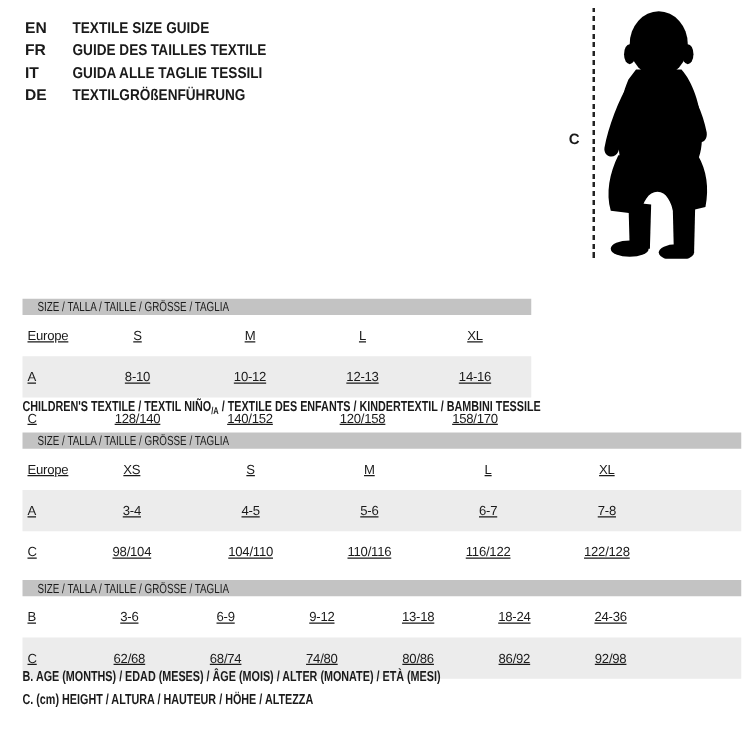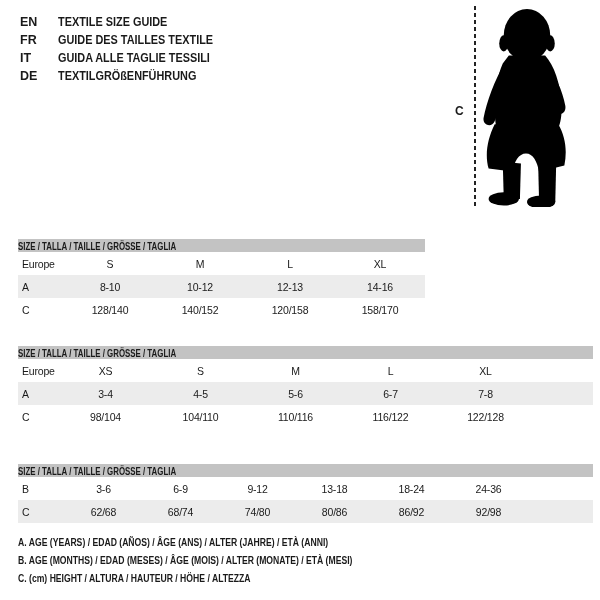--- a/index.html
+++ b/index.html
@@ -26,23 +26,23 @@
   .title-junior{top:218px;}
   .title-children{top:320px;}
   .title-babies{top:424px;line-height:16px;}
   .subA{font-size:8px;vertical-align:-2px;}
 
   
   .tbl{position:absolute;left:18px;font-size:10.5px;}
   .t0{top:239px;width:407px;}
   .t1{top:346px;width:575px;}
   .t2{top:464px;width:575px;}
-  .bar{height:13px;background:#c3c3c3;display:flex;align-items:center;padding-left:0;box-sizing:border-box;font-weight:bold;}
+  .bar{height:13px;background:#c3c3c3;display:flex;align-items:center;padding-left:12px;box-sizing:border-box;}
   .bar .cnd{font-size:10.5px;}
-  .trow{display:flex;height:23px;align-items:center;letter-spacing:-0.2px;}
+  .trow{display:flex;height:33px;align-items:center;letter-spacing:-0.2px;text-decoration:underline;}
   .trow.shaded{background:#ececec;}
   .lbl{flex:none;padding-left:4px;box-sizing:border-box;text-align:left;}
   .cell{flex:none;text-align:center;}
   .t0 .lbl{width:47px;} .t0 .cell{width:90px;}
   .t1 .lbl{width:40px;} .t1 .cell{width:95px;}
   .t2 .lbl{width:47px;} .t2 .cell{width:77px;}
 
   
   .footnotes{position:absolute;left:18px;top:536px;}
   .footnote{height:18px;font-weight:700;font-size:11.5px;}
@@ -109,20 +109,23 @@
         <div class="trow">
           <span class="lbl">C</span>
           <span class="cell">128/140</span>
           <span class="cell">140/152</span>
           <span class="cell">120/158</span>
           <span class="cell">158/170</span>
         </div>
       </div>
   </div>
 
+  <div class="tbl-title title-children">
+    <span class="cnd"><span>CHILDREN'S TEXTILE / TEXTIL NIÑO</span><span class="subA">/A</span><span> / TEXTILE DES ENFANTS / KINDERTEXTIL / BAMBINI TESSILE</span></span>
+  </div>
   <div class="tbl t1">
     <div class="bar">
       <span class="cnd">SIZE / TALLA / TAILLE / GRÖSSE / TAGLIA</span>
     </div>
     <div>
         <div class="trow">
           <span class="lbl">Europe</span>
           <span class="cell">XS</span>
           <span class="cell">S</span>
           <span class="cell">M</span>
@@ -168,18 +171,17 @@
           <span class="cell">68/74</span>
           <span class="cell">74/80</span>
           <span class="cell">80/86</span>
           <span class="cell">86/92</span>
           <span class="cell">92/98</span>
         </div>
       </div>
   </div>
 
   <div class="footnotes">
-    <div class="footnote"><span class="cnd">A. AGE (YEARS) / EDAD (AÑOS) / ÂGE (ANS) / ALTER (JAHRE) / ETÀ (ANNI)</span></div>
     <div class="footnote"><span class="cnd">B. AGE (MONTHS) / EDAD (MESES) / ÂGE (MOIS) / ALTER (MONATE) / ETÀ (MESI)</span></div>
     <div class="footnote"><span class="cnd">C. (cm) HEIGHT / ALTURA / HAUTEUR / HÖHE / ALTEZZA</span></div>
   </div>
 
 </div>
 
 </body></html>

